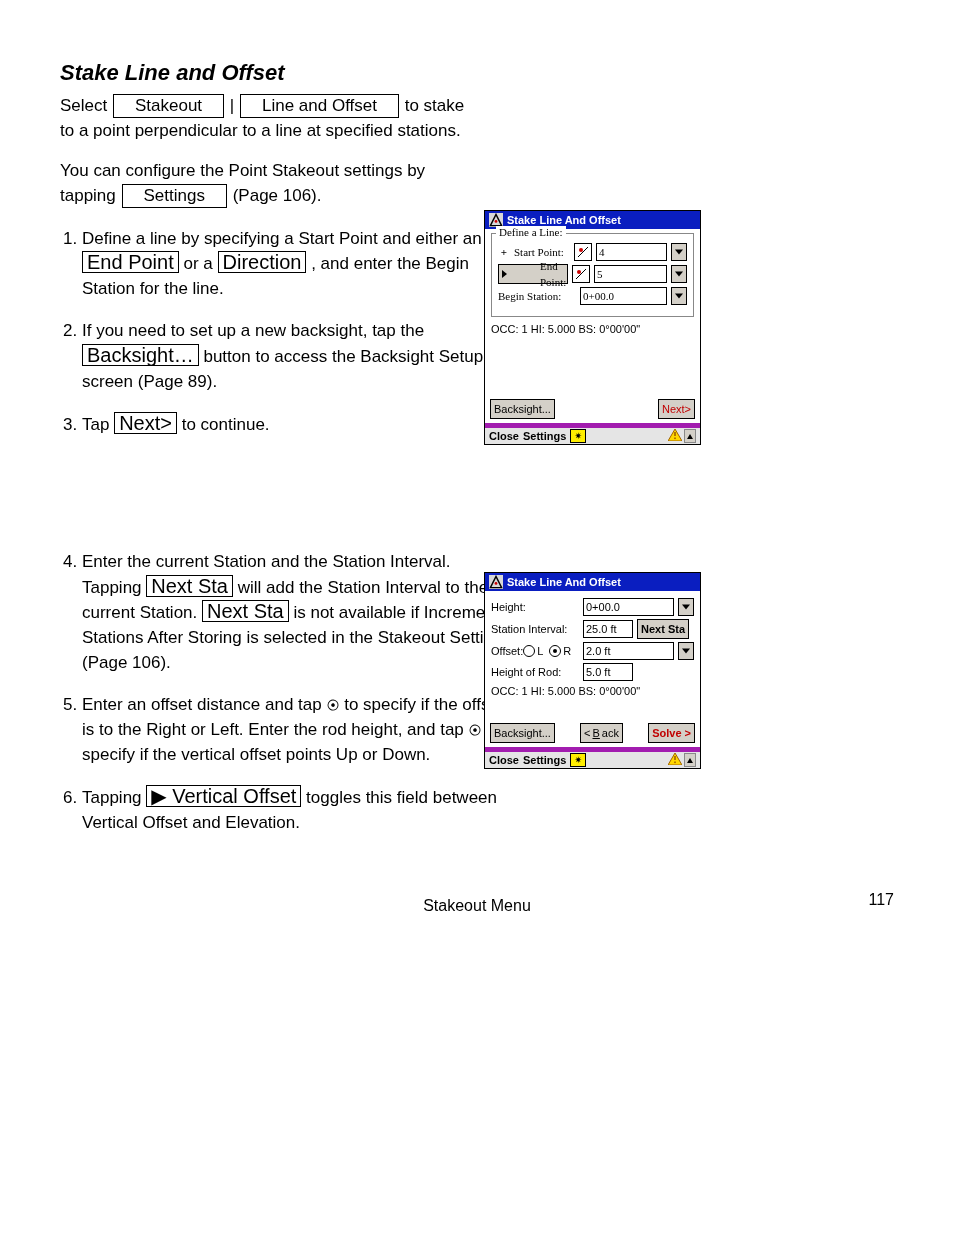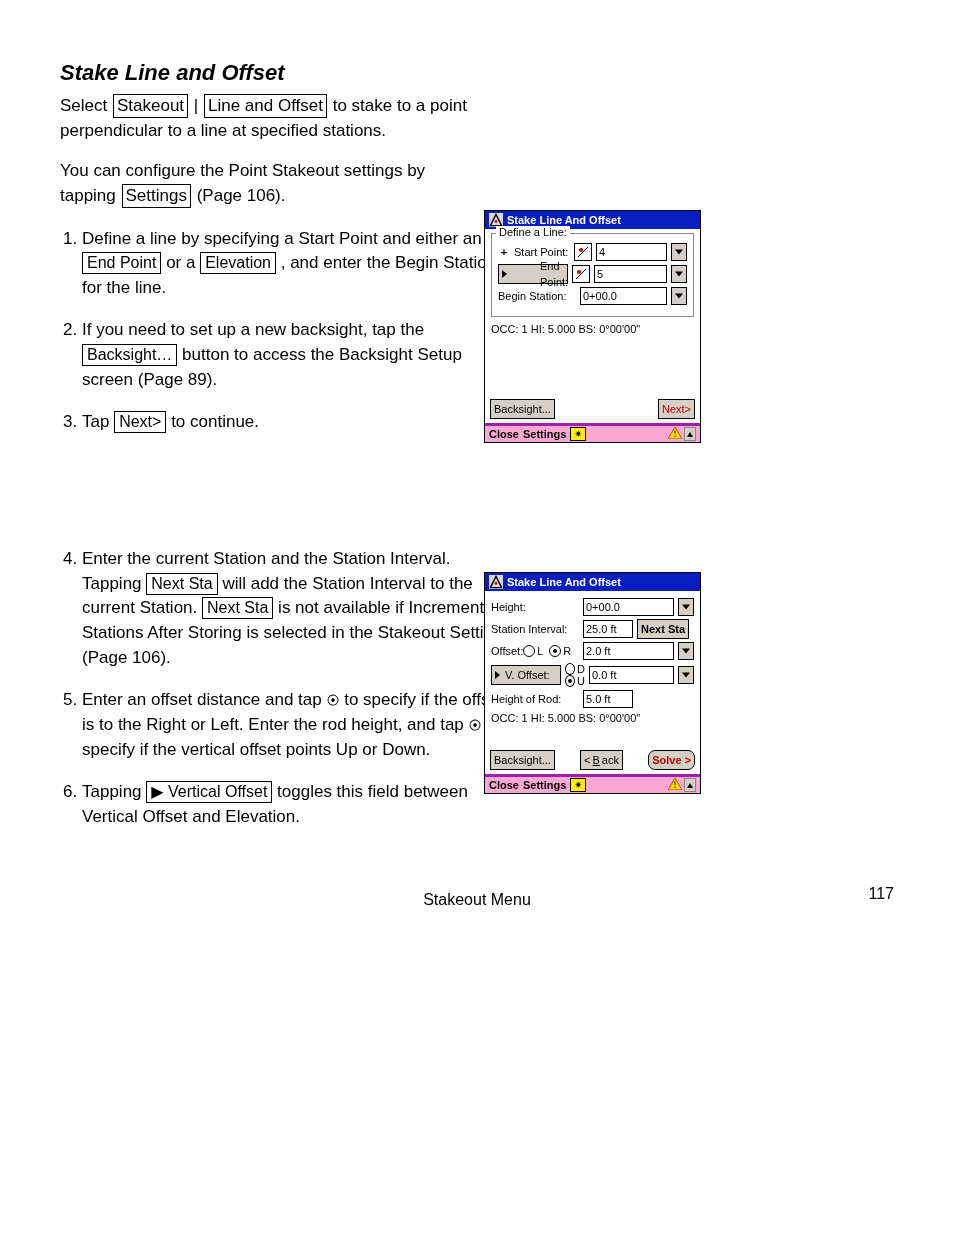--- a/index.html
+++ b/index.html
@@ -24,29 +24,29 @@
     font-size: 17px;
     line-height: 1.45;
     margin: 8px 0 16px 0;
     max-width: 420px;
   }
   .ui-btn {
     display: inline-block;
     border: 1px solid #000;
     font-family: Verdana, Tahoma, sans-serif;
     font-size: 17px;
-    padding: 0 3px;
+    padding: 0 21px;
     line-height: 22px;
     margin: 0 1px;
   }
   .ui-btn-small {
     display: inline-block;
     border: 1px solid #000;
     font-family: Verdana, Tahoma, sans-serif;
-    font-size: 16px;
+    font-size: 20px;
     padding: 0 4px;
     line-height: 20px;
   }
   .radio-glyph {
     font-size: 13px;
   }
   ol.numlist {
     margin: 0 0 24px 0;
     padding-left: 22px;
     max-width: 430px;
@@ -87,20 +87,21 @@
     font-weight: bold;
   }
   .dlg-body {
     padding: 4px 6px 2px 6px;
   }
   .fieldset-title {
     position: relative;
     border: 1px solid #888;
     padding: 6px 6px 8px 6px;
     margin-bottom: 6px;
+    font-family: Liberation Serif, serif;
   }
   .fieldset-title > .legend {
     position: absolute;
     top: -8px; left: 4px;
     background: #fff;
     padding: 0 3px;
     font-size: 11px;
   }
   .row {
     display: flex;
@@ -156,22 +157,22 @@
   }
   .dlg-btnrow {
     display: flex;
     justify-content: space-between;
     padding: 2px 5px 4px 5px;
     text-align: right;
   }
   .dlg-btnrow.three > * { flex: 0 0 auto; }
   .redtxt { color: #c00000; }
   .bottombar {
-    background: #f9a8d4;
-    border-top: 3px solid #a21caf;
+    background: #e5e5e5;
+    border-top: 5px solid #a21caf;
     padding: 1px 4px;
     display: flex;
     align-items: center;
     justify-content: space-between;
     font-size: 11px;
   }
   .bottombar .leftgrp { display: flex; align-items: center; gap: 4px; }
   .starbox {
     width: 14px; height: 12px;
     background: #ffee00;
@@ -231,21 +232,21 @@
     <span>You can configure the Point Stakeout settings by tapping </span>
     <span class="ui-btn">Settings</span>
     <span> (Page 106).</span>
   </p>
 
   <ol class="numlist">
     <li>
       <span>Define a line by specifying a Start Point and either an </span>
       <span class="ui-btn-small">End Point</span>
       <span> or a </span>
-      <span class="ui-btn-small">Elevation</span>
+      <span class="ui-btn-small">Direction</span>
       <span>, and enter the Begin Station for the line.</span>
     </li>
     <li>
       <span>If you need to set up a new backsight, tap the </span>
       <span class="ui-btn-small">Backsight…</span>
       <span> button to access the Backsight Setup screen (Page 89).</span>
     </li>
     <li>
       <span>Tap </span>
       <span class="ui-btn-small">Next&gt;</span>
@@ -404,52 +405,30 @@
           </span>
         </span>
         <span class="inpt">2.0 ft</span>
         <span class="droparrow">
           <svg viewBox="0 0 10 6">
               <path d="M0 0 L10 0 L5 6 Z" fill="#000"></path>
             </svg>
         </span>
       </div>
       <div class="row">
-        <span class="greybtn" style="width:62px;">
-          <span class="tri-right"></span>
-          <span>V. Offset:</span>
-        </span>
-        <span style="display:flex; flex-direction:column; width:20px;">
-          <span style="display:flex; align-items:center;">
-            <span class="radiodot"></span>
-            <span>D</span>
-          </span>
-          <span style="display:flex; align-items:center;">
-            <span class="radiodot filled"></span>
-            <span>U</span>
-          </span>
-        </span>
-        <span class="inpt">0.0 ft</span>
-        <span class="droparrow">
-          <svg viewBox="0 0 10 6">
-              <path d="M0 0 L10 0 L5 6 Z" fill="#000"></path>
-            </svg>
-        </span>
-      </div>
-      <div class="row">
         <span style="width:88px;">Height of Rod:</span>
         <span class="inpt" style="flex:0 0 44px">5.0 ft</span>
       </div>
       <div class="status-line">OCC: 1  HI: 5.000  BS: 0°00'00"</div>
       <div style="height:20px"></div>
     </div>
     <div class="dlg-btnrow three">
       <span class="greybtn underline-first">Backsight...</span>
       <span class="greybtn">&lt; <span style="text-decoration:underline">B</span>ack</span>
-      <span class="greybtn redtxt underline-first" style="font-weight:bold;border-radius:7px;">Solve &gt;</span>
+      <span class="greybtn redtxt underline-first" style="font-weight:bold;">Solve &gt;</span>
     </div>
     <div class="bottombar">
       <span class="leftgrp">
         <b>Close</b>
         <b>Settings</b>
         <span class="starbox">✷</span>
       </span>
       <span style="display:flex; align-items:center; gap:2px;">
         <span class="warnicon">
           <svg viewBox="0 0 14 12">

